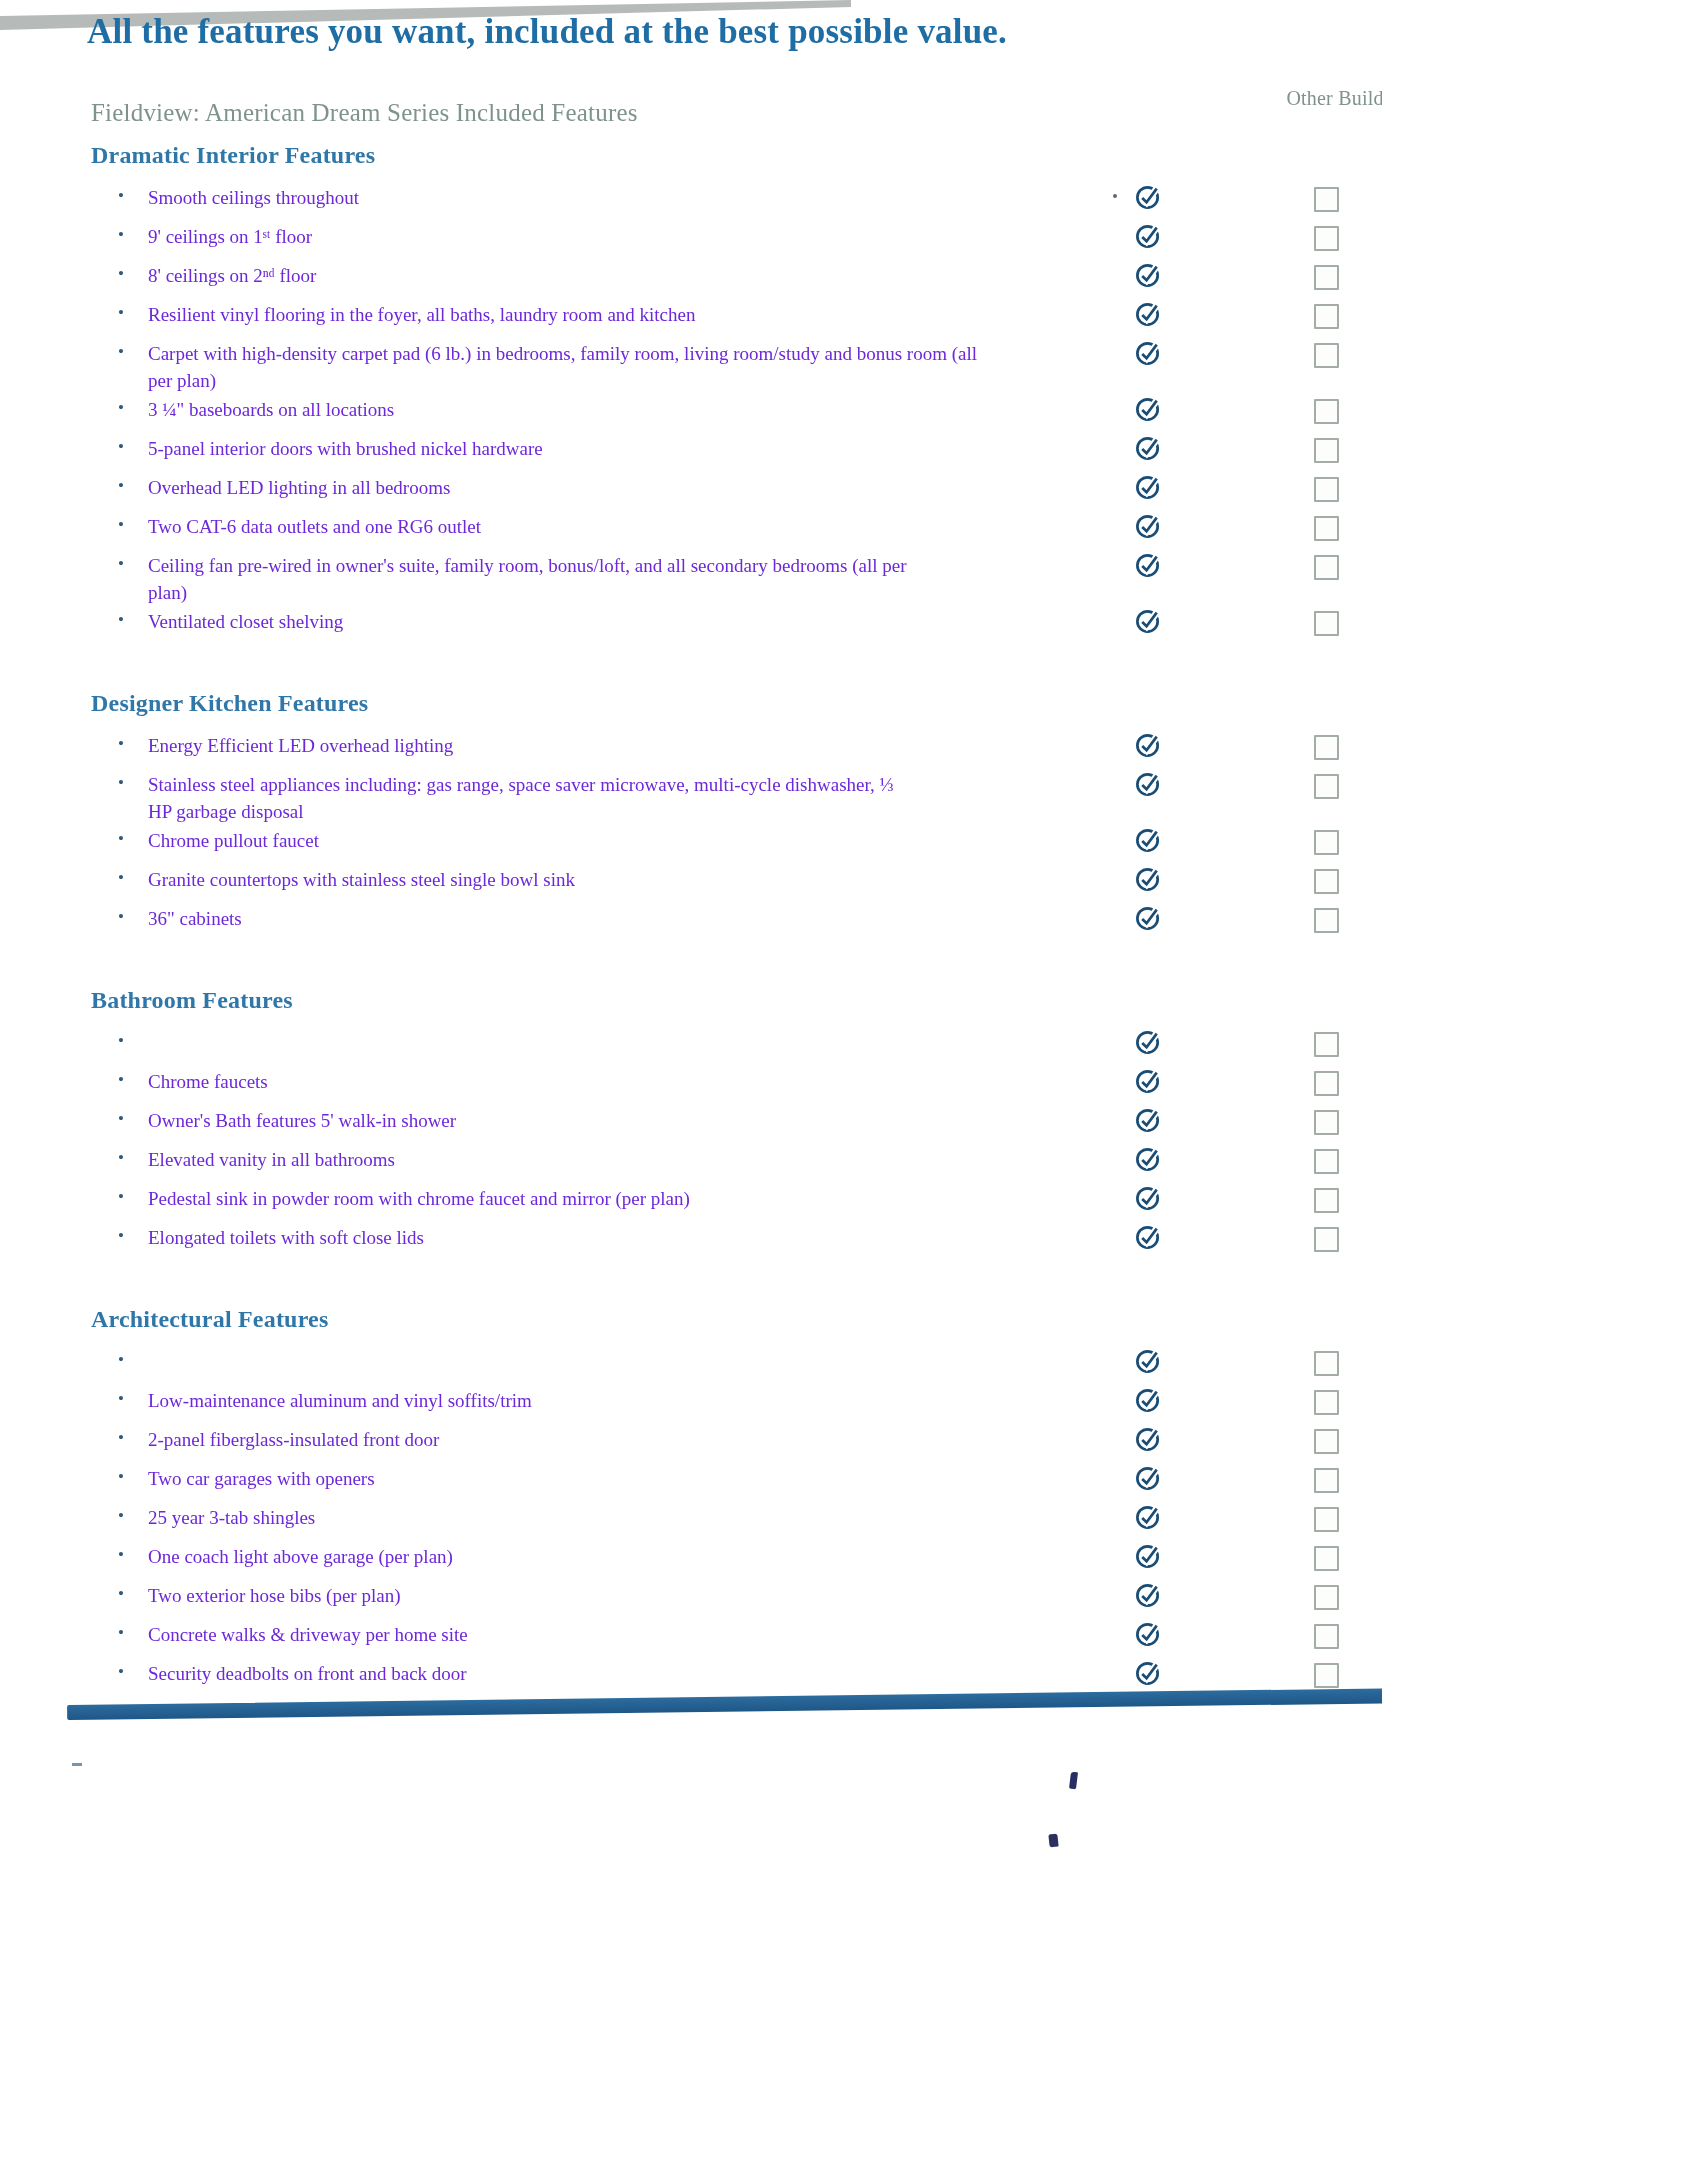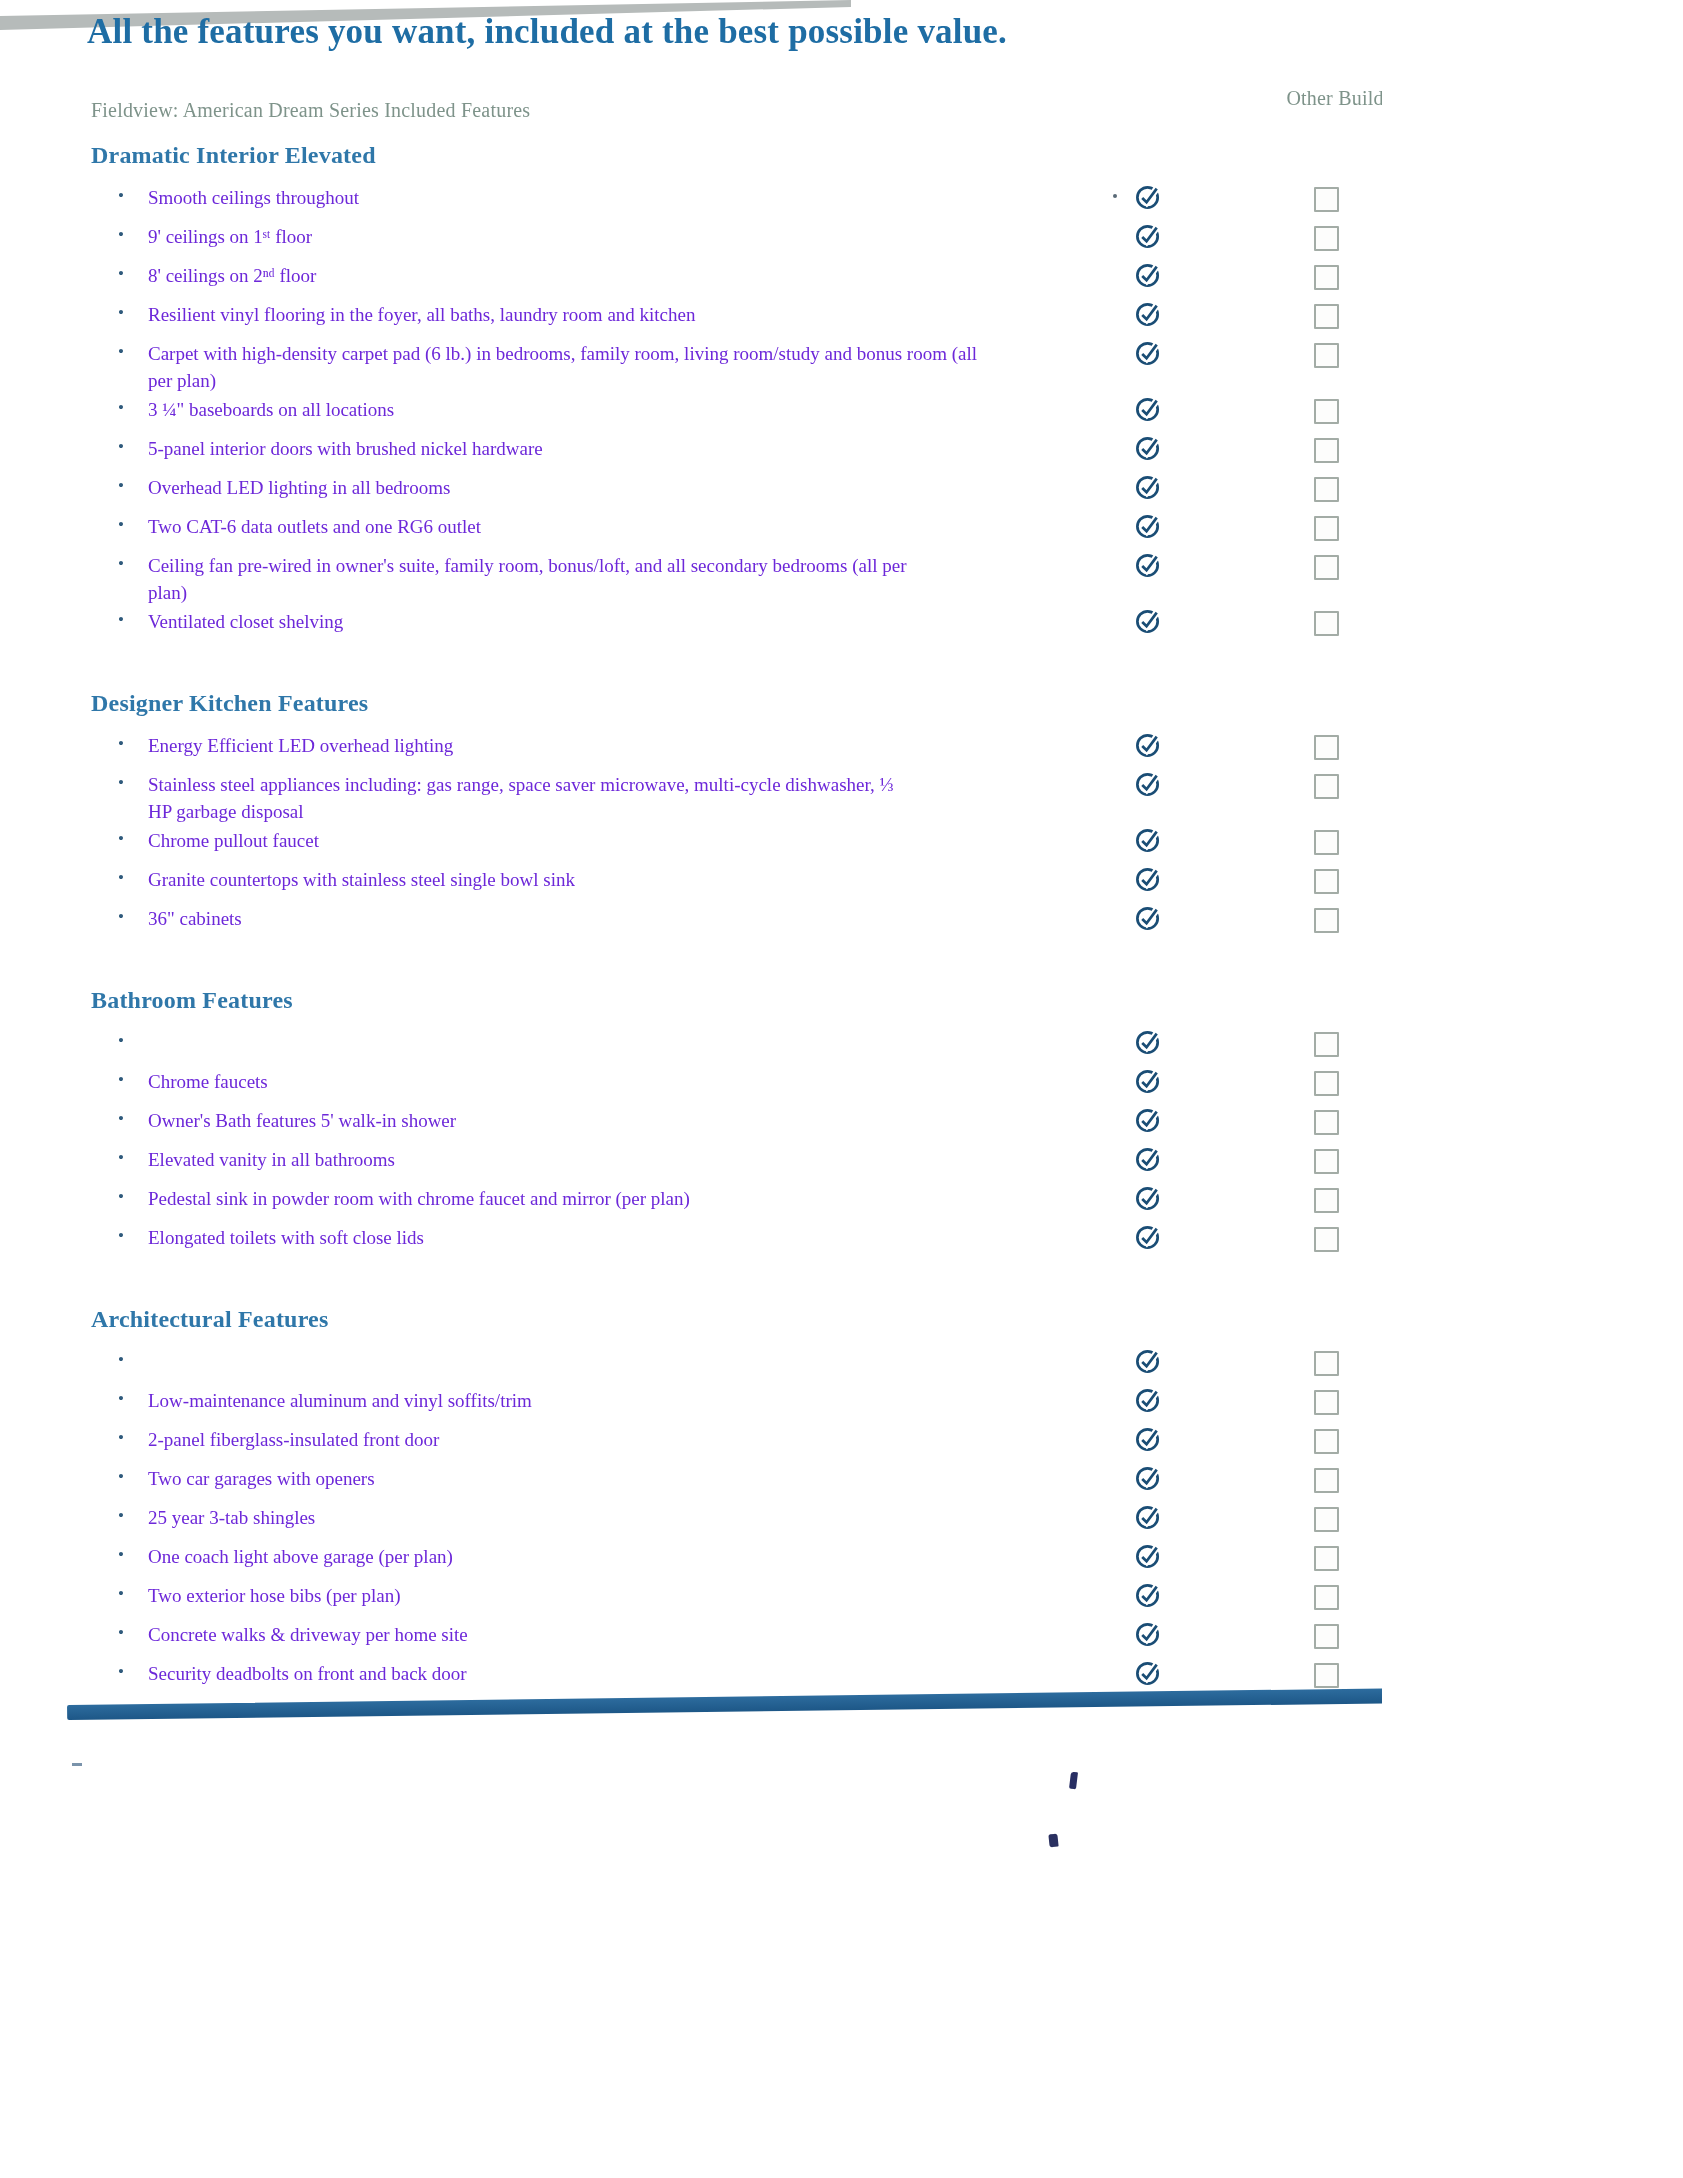--- a/index.html
+++ b/index.html
@@ -9,21 +9,21 @@
   }
   
   .scan-top-strip{
     position:absolute;left:0;top:0;width:851px;height:32px;background:#b6bbba;
     clip-path:polygon(0 16px,100% 0,100% 7px,0 30px);
   }
   .page-title{
     position:absolute;left:87px;top:12px;font-size:35px;font-weight:600;
     color:#1e6da4;letter-spacing:0.2px;white-space:nowrap;
   }
-  .hdr-features{position:absolute;left:91px;top:99px;font-size:20px;color:#7e938a;letter-spacing:0.2px;text-align:center;}
+  .hdr-features{position:absolute;left:91px;top:99px;font-size:25px;color:#7e938a;letter-spacing:0.2px;text-align:center;}
   .hdr-col{position:absolute;top:87px;width:198px;text-align:center;font-size:20px;color:#7e938a;letter-spacing:0.2px;}
   #hdr-other{left:1248px;}
   #hdr-used{left:1426px;}
 
   .tbl{position:absolute;left:74px;top:141px;width:1569px;}
   .section{margin:0 0 44px 0;}
   .sec-heading{margin:0 0 13px 17px;font-size:24px;line-height:28px;font-weight:600;color:#2f77a9;letter-spacing:0.2px;}
   .row{display:grid;grid-template-columns:995px 158px 198px 198px;min-height:37px;padding-top:2px;align-items:start;}
   .cell-text{position:relative;padding-left:74px;}
   .bullet{position:absolute;left:44px;top:2px;font-size:17px;color:#2f5a7c;}
@@ -58,21 +58,21 @@
   <div class="scan-top-strip artifact"></div>
 
   <div class="page-title">All the features you want, included at the best possible value.</div>
 
   <div class="hdr-features">Fieldview: American Dream Series Included Features</div>
   <div class="hdr-col" id="hdr-other">Other Builders</div>
   <div class="hdr-col" id="hdr-used">Used Home</div>
 
   <div class="tbl" id="tbl">
       <section class="section">
-    <h2 class="sec-heading">Dramatic Interior Elevated</h2>
+    <h2 class="sec-heading">Dramatic Interior Features</h2>
     <div class="rows">
           <div class="row">
     <div class="cell cell-text">
       <span class="bullet">•</span>
       <span class="item-text">Smooth ceilings throughout</span>
     </div>
     <div class="cell cell-mark">
       <svg class="check-icon" viewBox="0 0 30 30">
         <circle cx="14" cy="16" r="10.5" fill="none" stroke="#1a4d75" stroke-width="2.8"></circle>
         <path d="M8.5 16.5 L13 21 L23.5 6.8" fill="none" stroke="#ffffff" stroke-width="7"></path>

